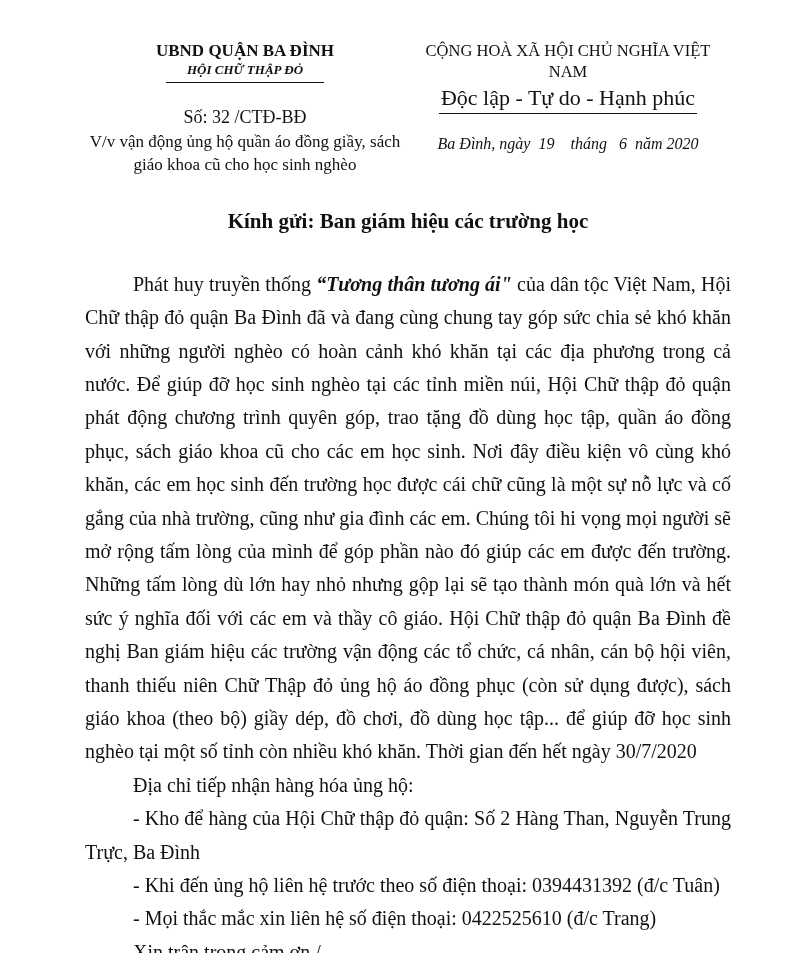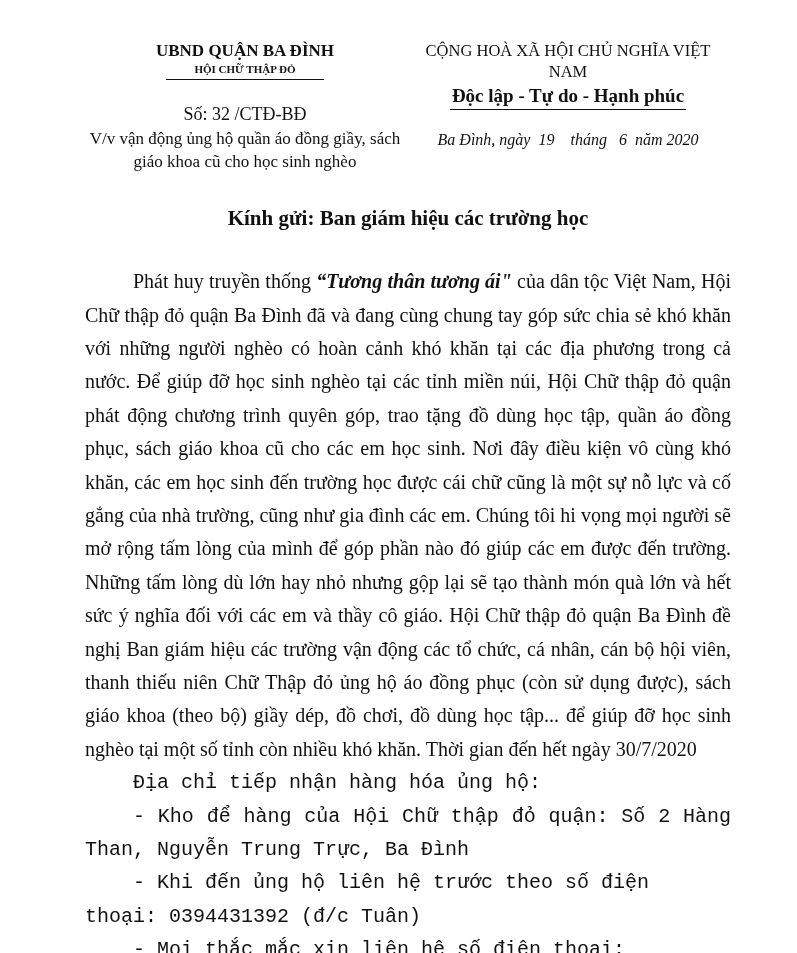--- a/index.html
+++ b/index.html
@@ -15,34 +15,34 @@
     overflow: hidden;
   }
   .content { padding: 40px 66px 0 85px; }
 
   
   .letterhead { display: flex; align-items: flex-start; }
   .head-left  { width: 320px; text-align: center; }
   .head-right { flex: 1; text-align: center; }
 
   .org-upper { font-weight: bold; font-size: 17px; line-height: 1.3; }
-  .org-name  { font-weight: bold; font-size: 11px; line-height: 1.3; }
+  .org-name  { font-weight: bold; font-size: 13px; line-height: 1.3; font-style: italic; }
   .org-underline {
     width: 158px; height: 0;
     border-top: 1.6px solid #111;
     margin: 3px auto 0 auto;
   }
   .doc-number { font-size: 18px; margin-top: 24px; }
   .doc-subject { font-size: 17px; line-height: 1.35; margin-top: 3px; }
 
   .motto-line1 { font-weight: normal; font-size: 16.5px; line-height: 1.3; }
   .motto-line2-wrap { margin-top: 2px; }
   .motto-line2 {
     display: inline-block;
-    font-weight: bold; font-size: 19px;
+    font-weight: normal; font-size: 22px;
     border-bottom: 1.8px solid #111;
     padding: 0 2px 2px 2px;
   }
   .place-date {
     font-style: italic;
     font-size: 16px;
     margin-top: 21px;
     white-space: pre;
   }
 
@@ -51,21 +51,21 @@
     text-align: center;
     font-weight: bold;
     font-size: 21px;
     margin-top: 32px;
   }
 
   
   .body-block { margin-top: 34px; font-size: 20px; line-height: 1.67; }
   .para-main { text-align: justify; text-indent: 48px; }
   .quote-phrase { font-weight: bold; font-style: italic; }
-  .line-indent { text-indent: 48px; font-family: Liberation Mono, monospace; }
+  .line-indent { text-indent: 48px; }
   .line-justify { text-align: justify; }
 </style>
 </head>
 <body>
 
 <div class="page">
   <div class="content">
 
     <div class="letterhead">
       <div class="head-left">

